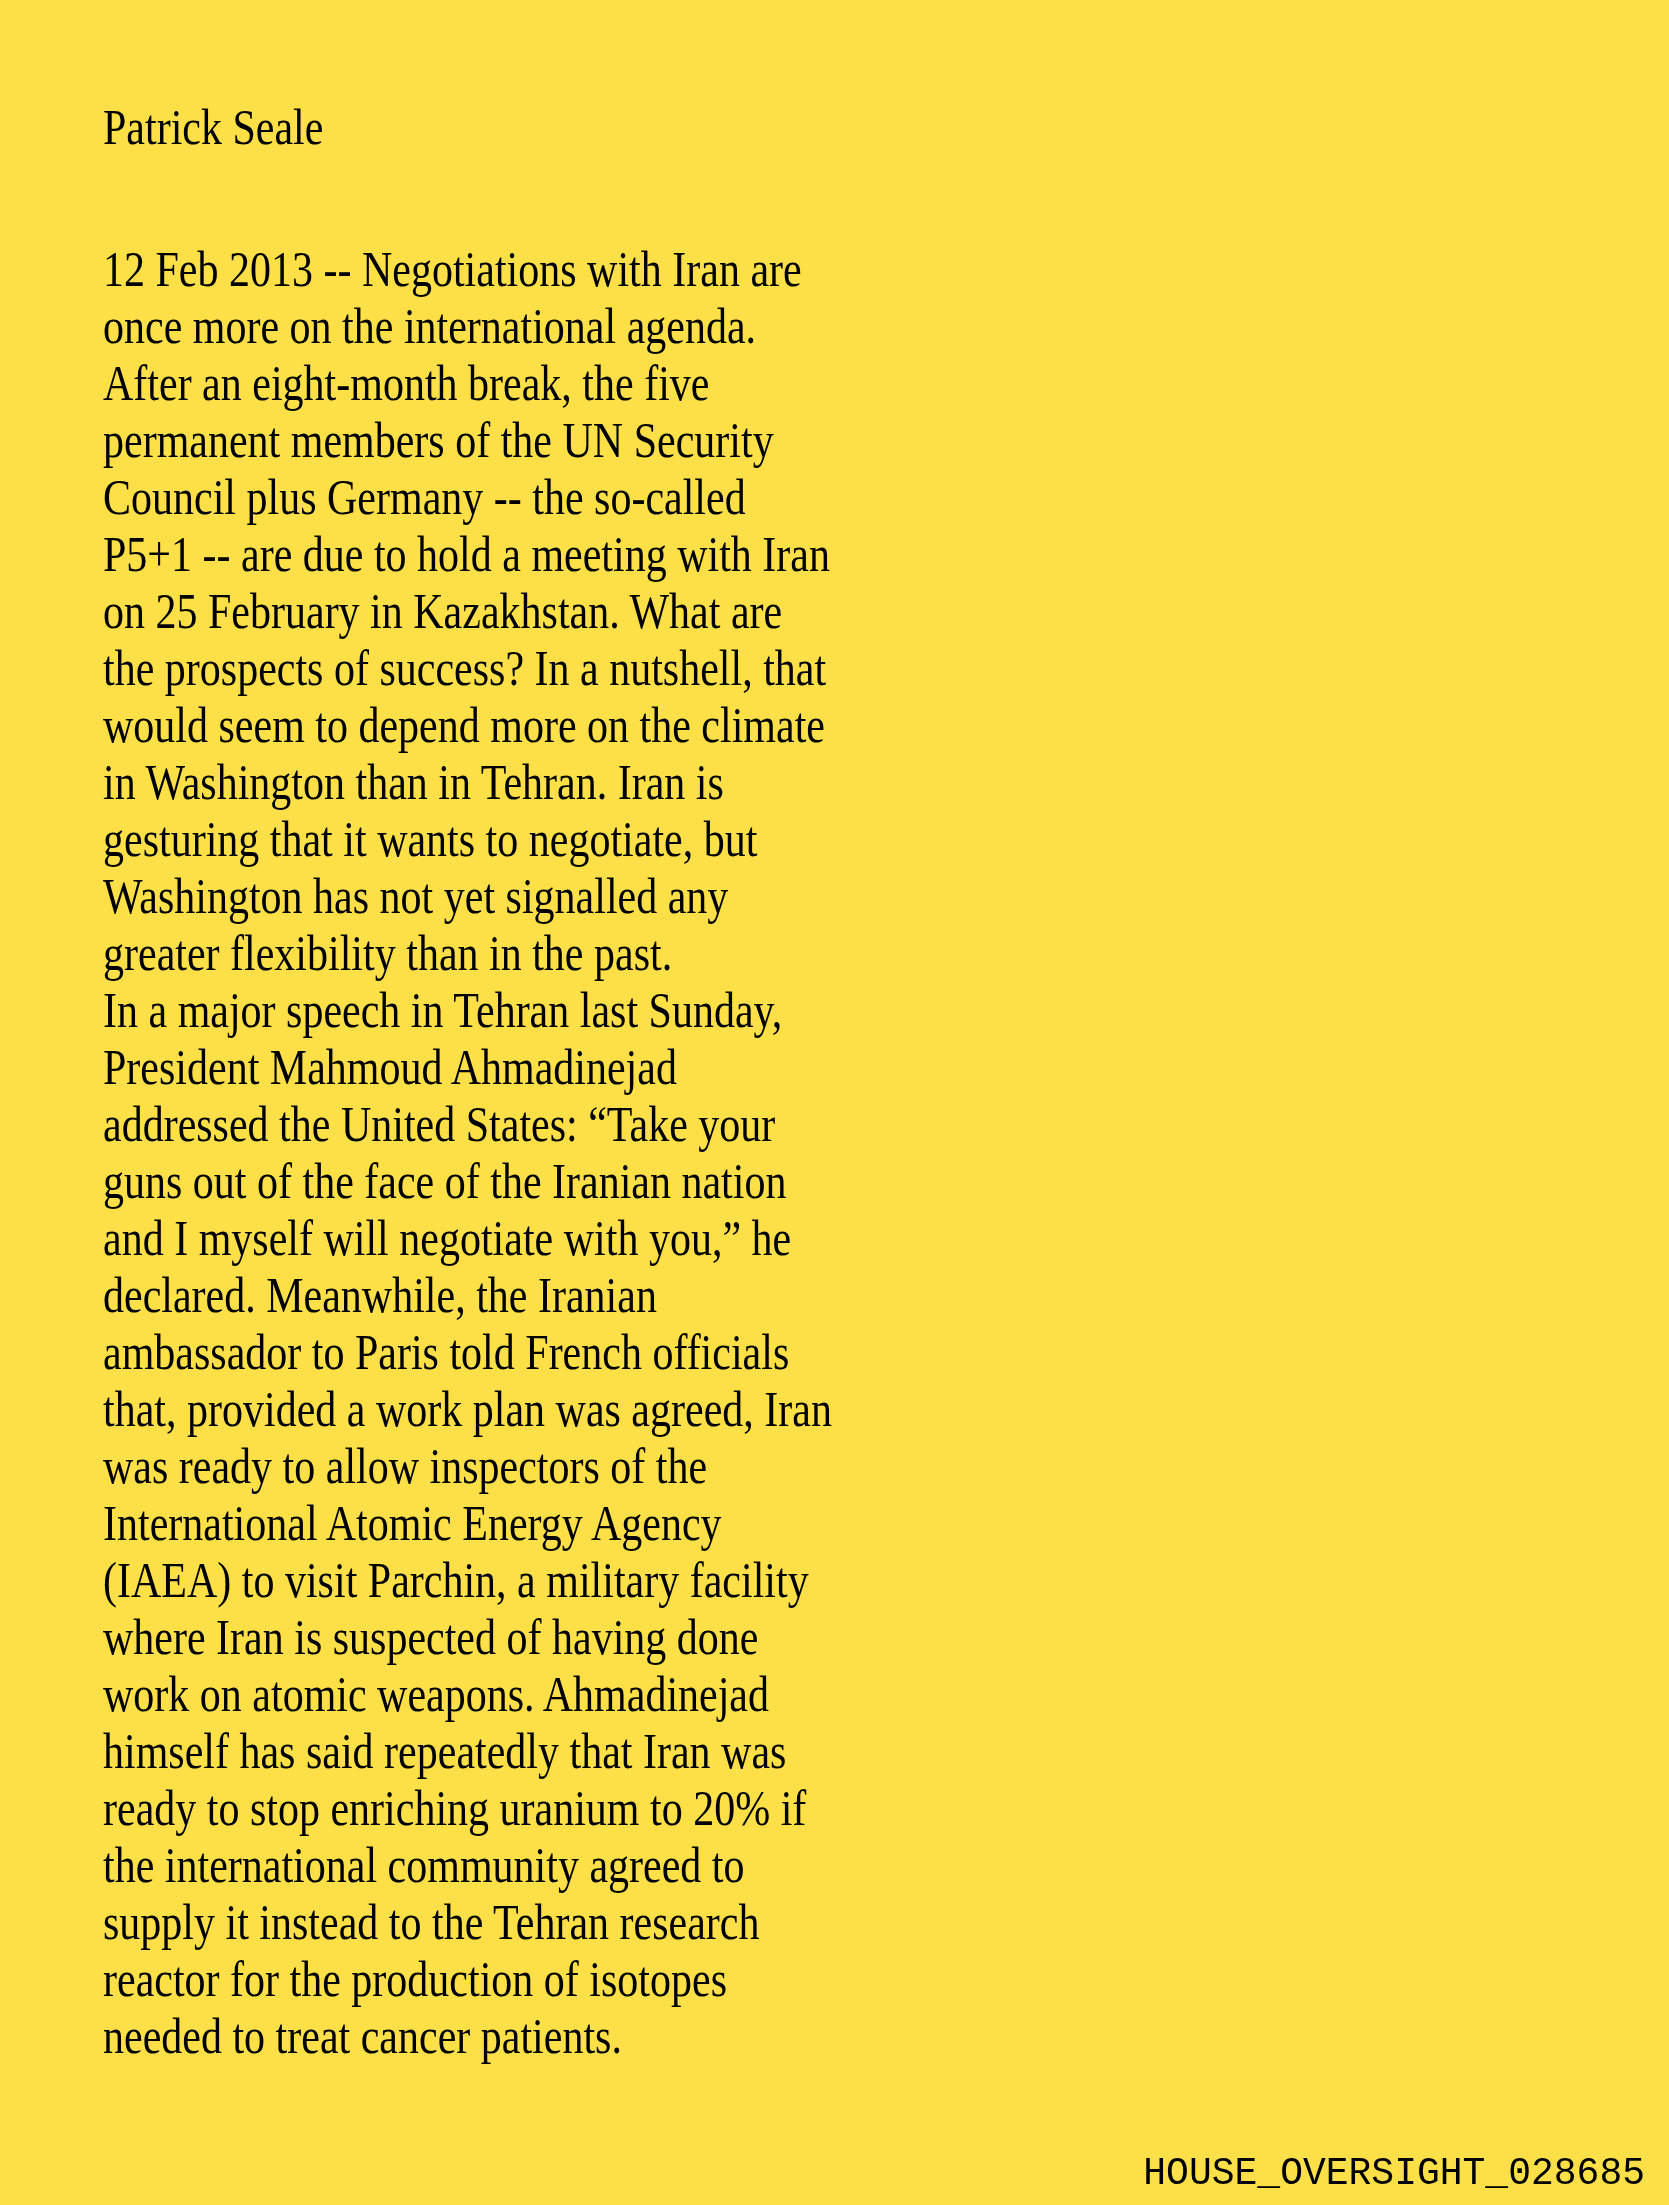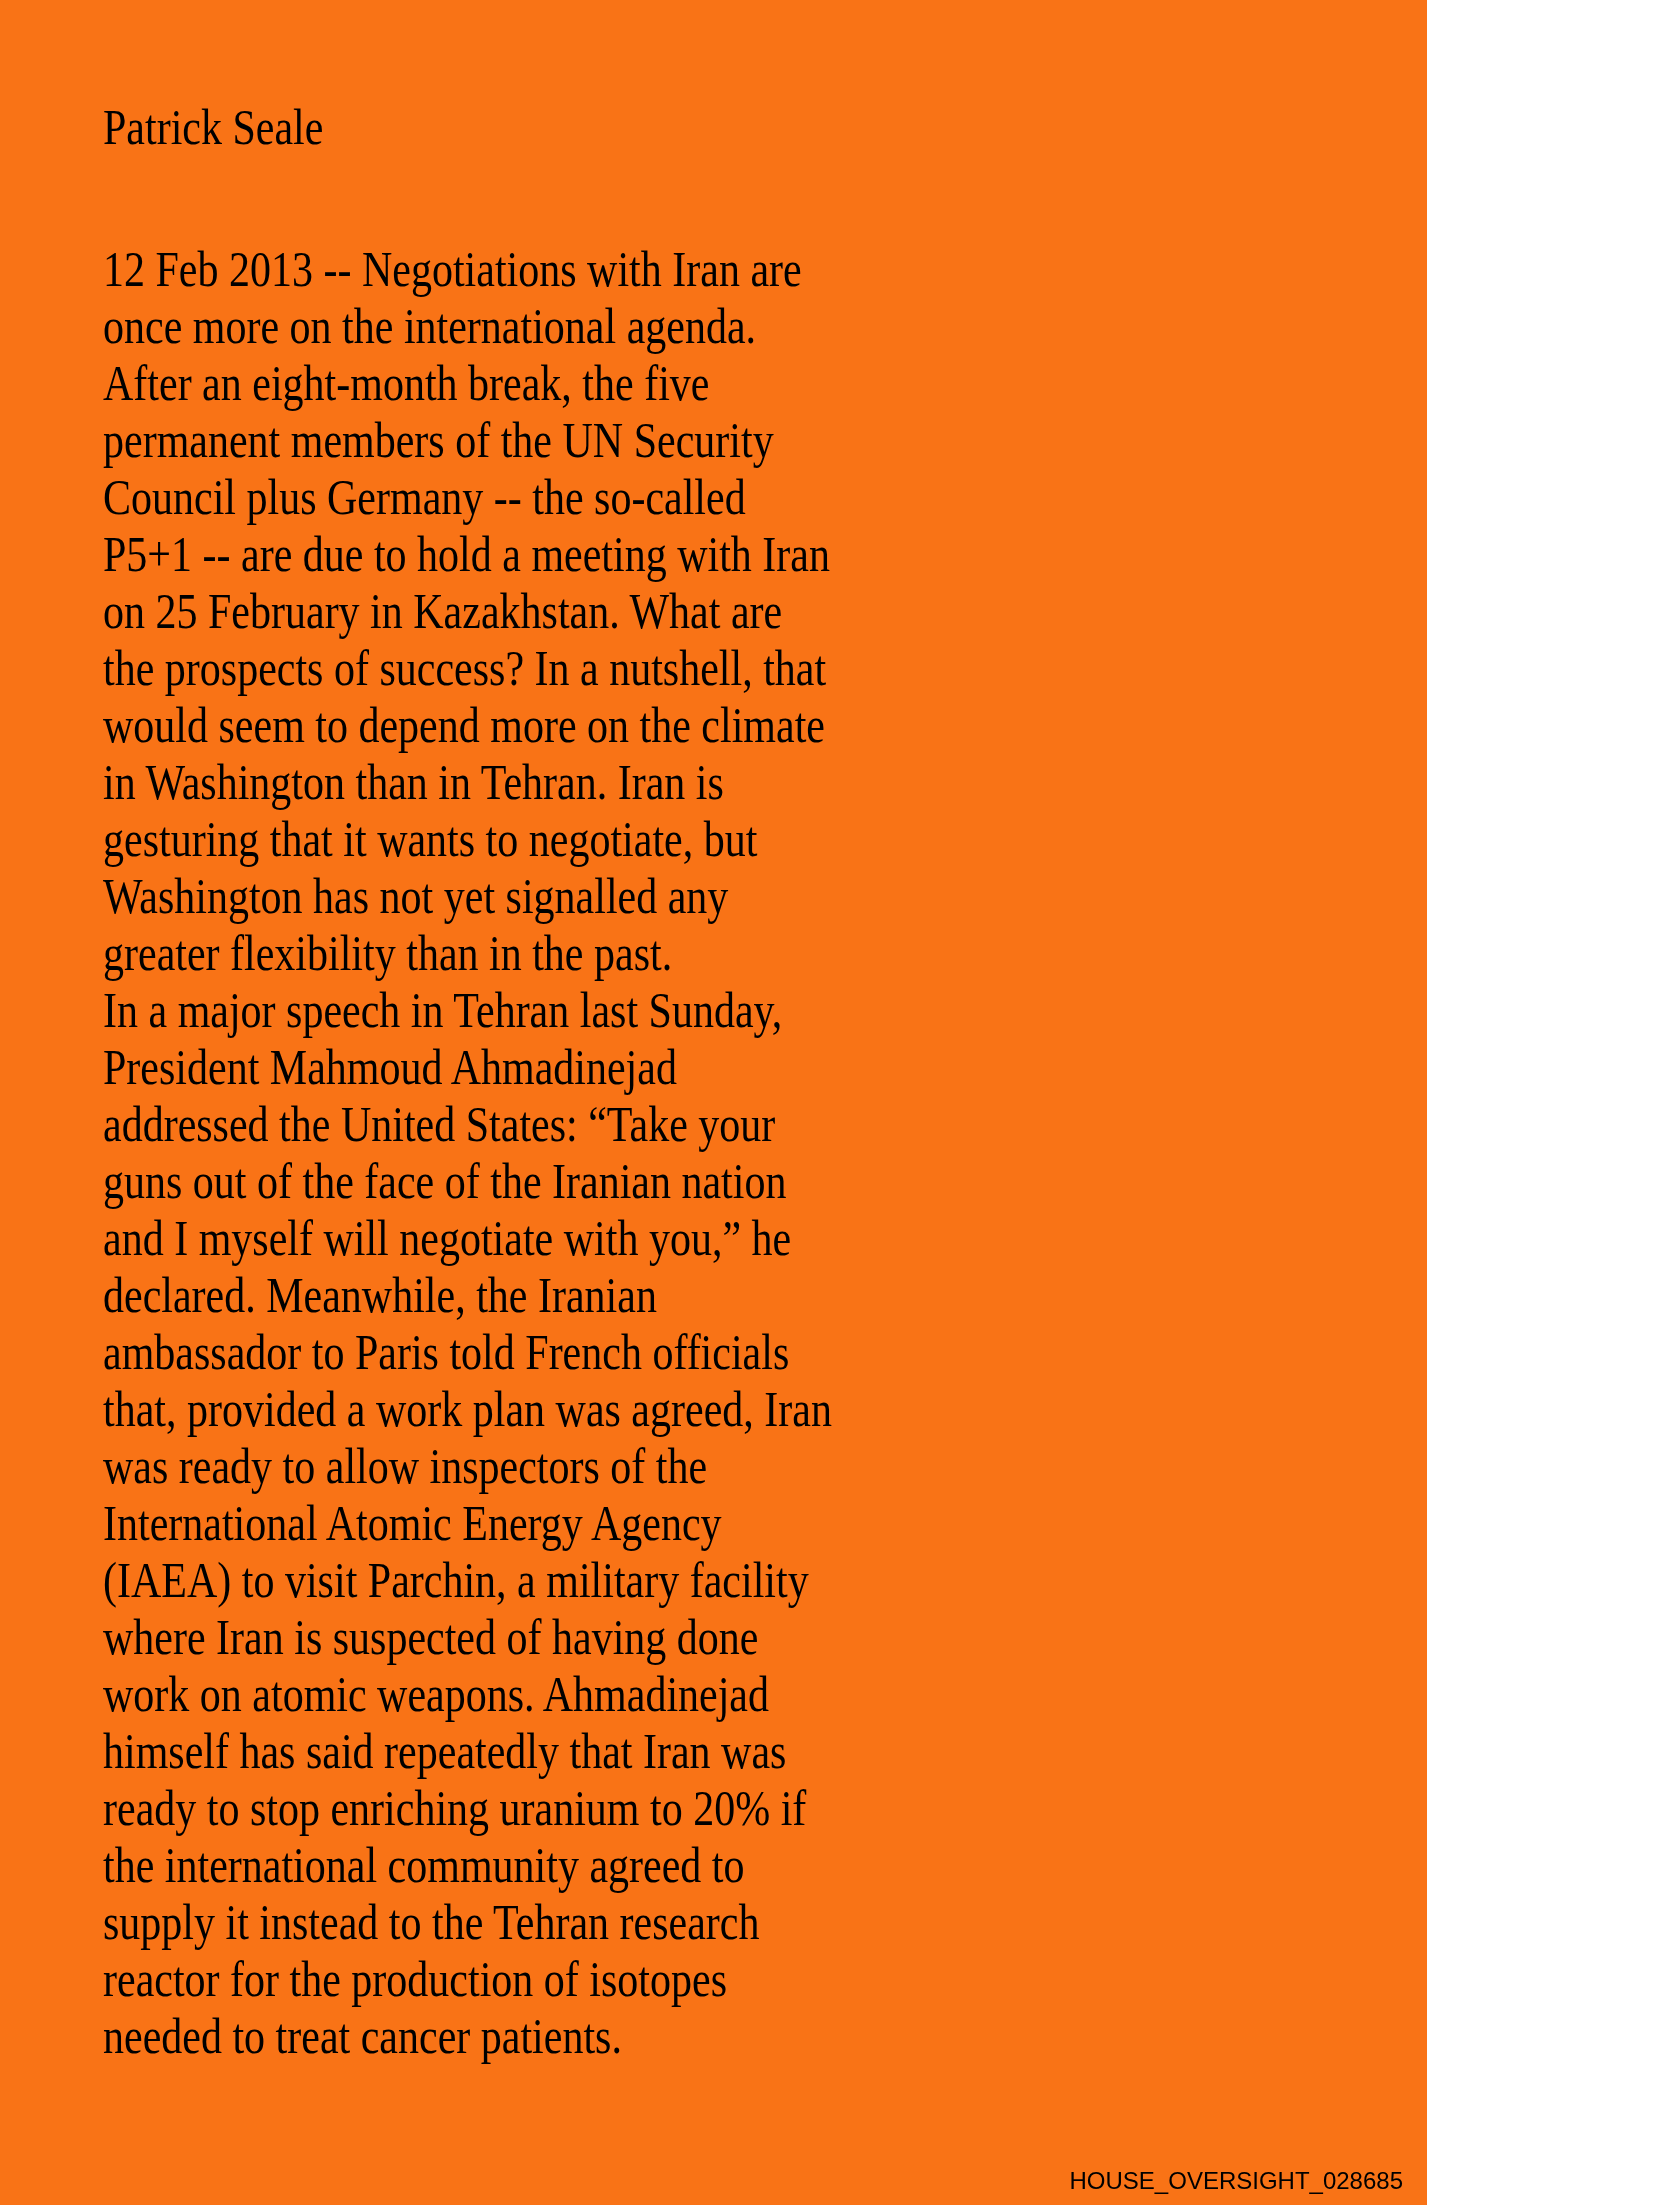--- a/index.html
+++ b/index.html
@@ -2,23 +2,23 @@
 <html style="font-size:10.5px"><head>
 <meta charset="utf-8">
 <style>
   html, body {
     margin: 0;
     padding: 0;
     background: #ffffff;
   }
   .page {
     position: relative;
-    width: 1427px;
+    width: 1669px;
     height: 2205px;
-    background: #f97316;
+    background: #fde047;
     color: #000000;
     overflow: hidden;
   }
   .serif-text {
     font-family: "Liberation Serif", serif;
     font-size: 50px;
     line-height: 57px;
     color: #000000;
     transform: scaleX(0.84);
     transform-origin: 0 0;
@@ -34,22 +34,22 @@
     left: 103px;
     top: 241px;
   }
   .body-block .line {
     white-space: pre;
   }
   .bates-stamp {
     position: absolute;
     right: 24px;
     bottom: 9.8px;
-    font-family: Liberation Sans, sans-serif;
-    font-size: 24px;
+    font-family: Liberation Mono, monospace;
+    font-size: 38px;
     line-height: normal;
     color: #000000;
     white-space: pre;
   }
 </style>
 </head>
 <body>
 
 <div class="page">
 

